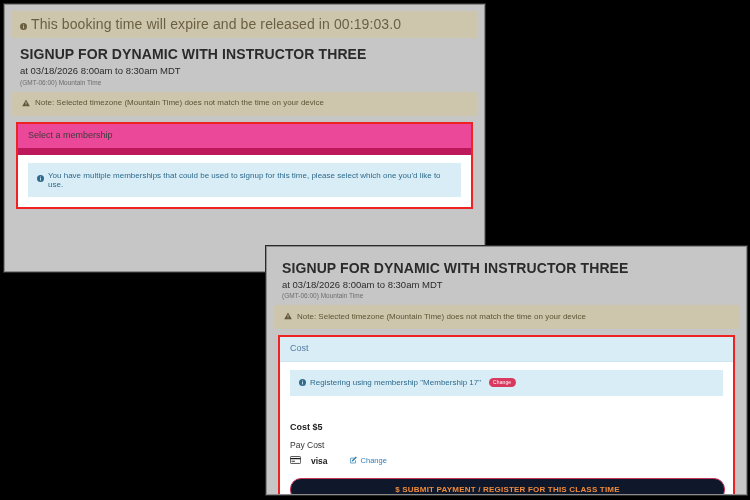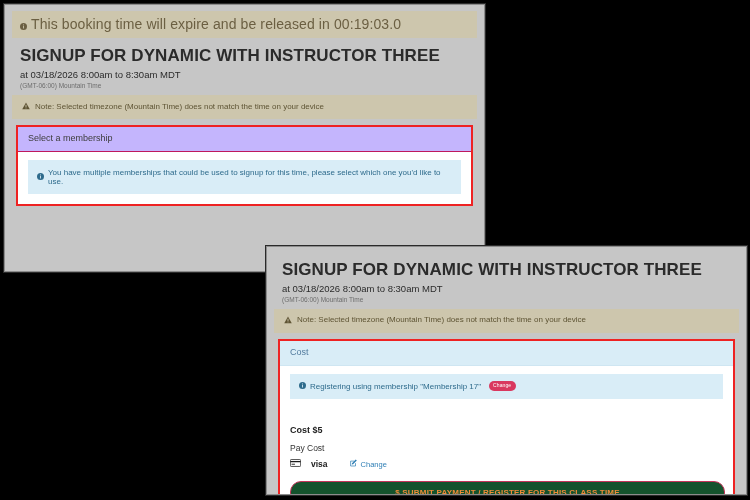--- a/index.html
+++ b/index.html
@@ -44,21 +44,21 @@
     align-items: center;
     gap: 4px;
   }
 
   
   .signup-head {
     padding: 8px 8px 5px 8px;
     background: transparent;
   }
   .signup-title {
-    font-size: 17px;
+    font-size: 14px;
     font-weight: bold;
     color: #2b2b2b;
     letter-spacing: .1px;
     font-stretch: condensed;
     line-height: 1.15;
     margin: 0 0 3px 0;
   }
   .signup-when {
     font-size: 9.5px;
     color: #2b2b2b;
@@ -89,23 +89,23 @@
     border: 2px solid #ee2222;
     margin: 6px 4px 6px 4px;
     box-sizing: border-box;
   }
   .card-header {
     padding: 7px 10px;
     font-size: 9px;
     line-height: 1.1;
   }
   .card-header.grey {
-    background: #c4b5fd;
+    background: #ec4899;
     color: #3d3d3d;
-    border-bottom: 1px solid #be185d;
+    border-bottom: 7px solid #be185d;
   }
   .card-header.blue {
     background: #d9edf7;
     color: #527b9e;
     border-bottom: 1px solid #cfe6f2;
   }
   .card-body {
     background: #ffffff;
     padding: 8px 10px 10px 10px;
   }
@@ -213,21 +213,21 @@
     gap: 3px;
     font-size: 7.5px;
     color: #2f7fb5;
     cursor: pointer;
   }
 
   .submit-btn {
     display: block;
     width: 100%;
     margin: 12px 0 2px 0;
-    background: #14532d;
+    background: #0f172a;
     border: 1px solid #c6345a;
     border-radius: 11px;
     color: #f08b3a;
     font-size: 8px;
     font-weight: bold;
     letter-spacing: .2px;
     padding: 6px 0;
     text-align: center;
     cursor: pointer;
     font-family: "Liberation Sans", sans-serif;

